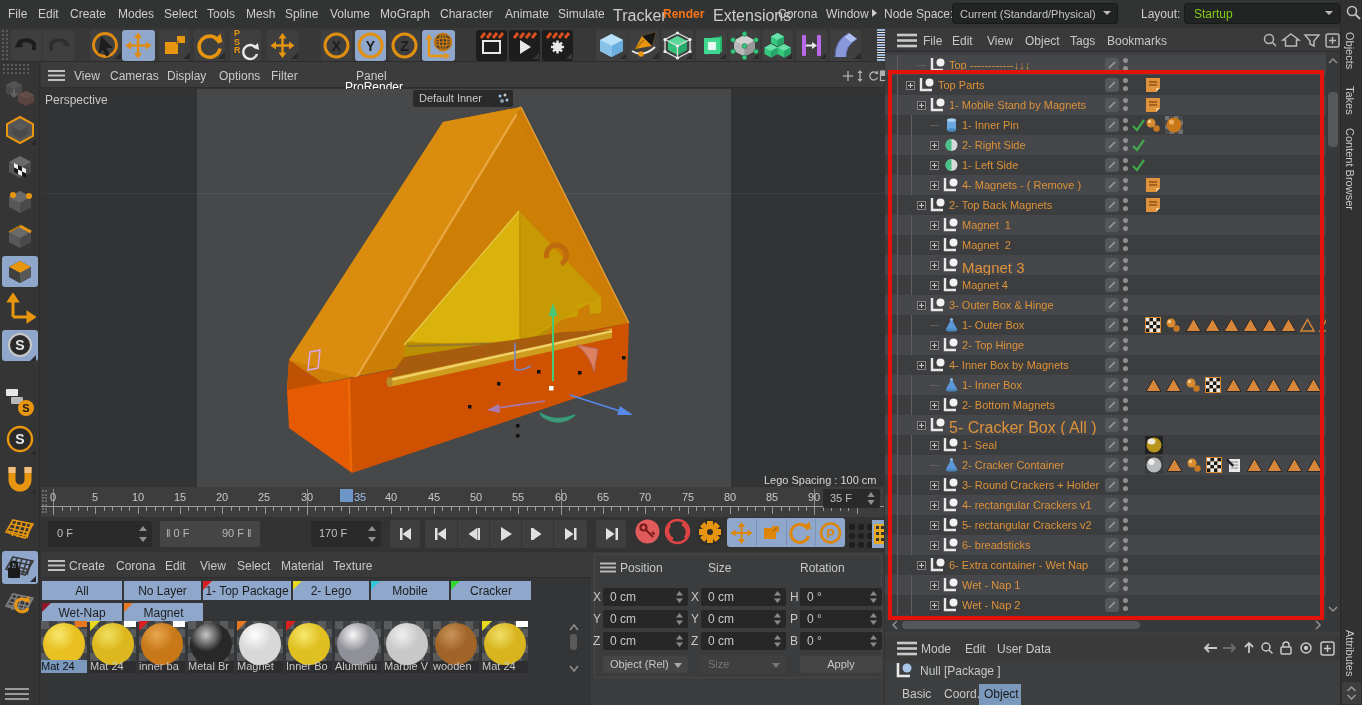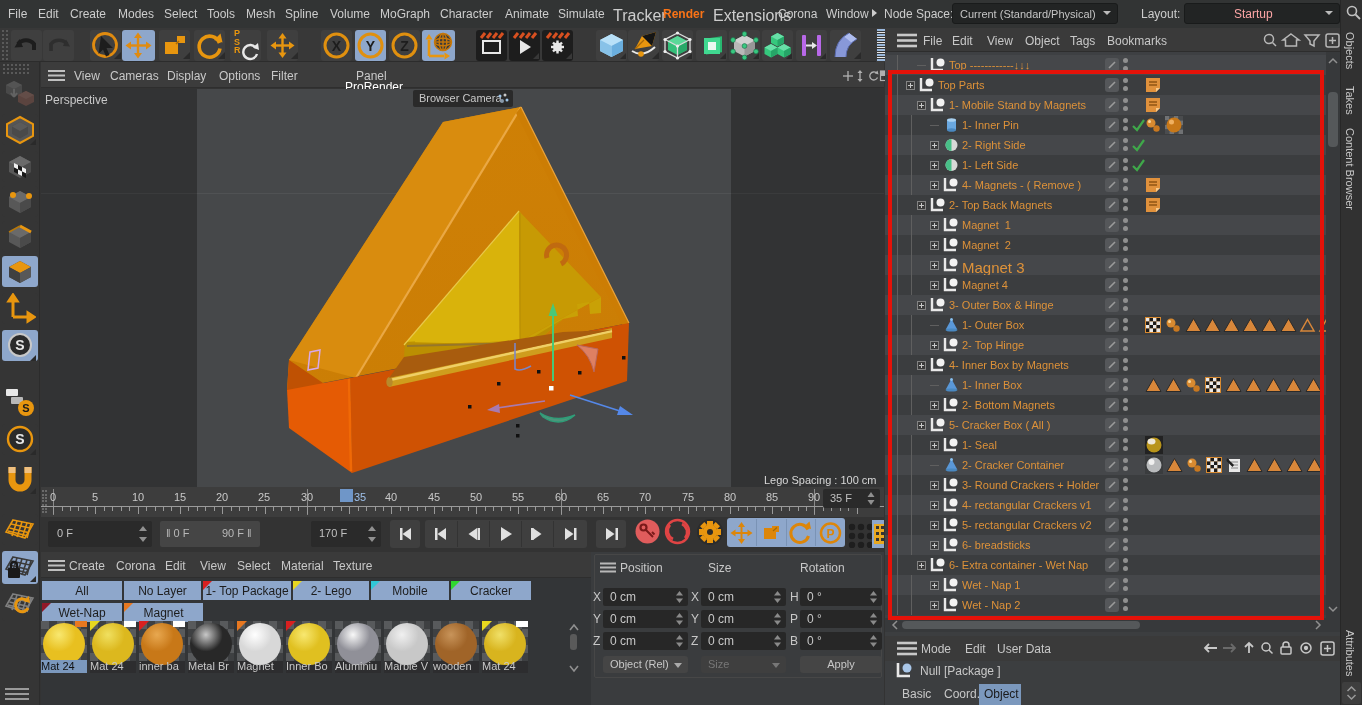--- a/index.html
+++ b/index.html
@@ -28,21 +28,21 @@
 <div class="abs txt" style="left:713px;top:7px;color:#cdcdcd;font-size:16px;">Extensions</div>
 <div class="abs txt" style="left:778px;top:7px;color:#cdcdcd;font-size:12px;">Corona</div>
 <div class="abs txt" style="left:826px;top:7px;color:#cdcdcd;font-size:12px;">Window</div>
 <div class="abs" style="left:872px;top:9px;width:0;height:0;border-left:5px solid #cdcdcd;border-top:4px solid transparent;border-bottom:4px solid transparent;"></div>
 <div class="abs txt" style="left:884px;top:7px;color:#cdcdcd;">Node Space:</div>
 <div class="abs" style="left:952px;top:3px;width:166px;height:21px;background:#222424;border:1px solid #191b1b;border-radius:3px;"></div>
 <div class="abs txt" style="left:960px;top:8px;color:#c4c4c4;font-size:11px;">Current (Standard/Physical)</div>
 <div class="abs" style="left:1103px;top:11px;width:0;height:0;border-top:4px solid #bbb;border-left:4px solid transparent;border-right:4px solid transparent;"></div>
 <div class="abs txt" style="left:1141px;top:7px;color:#cdcdcd;">Layout:</div>
 <div class="abs" style="left:1184px;top:3px;width:156px;height:21px;background:#222424;border:1px solid #191b1b;border-radius:3px;"></div>
-<div class="abs txt" style="left:1194px;top:7px;color:#fca5a5;margin-left:40px;">Startup</div>
+<div class="abs txt" style="left:1194px;top:7px;color:#84cc16;">Startup</div>
 <div class="abs" style="left:1325px;top:11px;width:0;height:0;border-top:4px solid #bbb;border-left:4px solid transparent;border-right:4px solid transparent;"></div>
 <div class="abs" style="left:0;top:28px;width:1362px;height:34px;background:#383838;border-bottom:1px solid #2c2c2c;"></div>
 <div class="abs" style="left:2px;top:30px;width:2px;height:2px;background:#5a5a5a;"></div>
 <div class="abs" style="left:6px;top:30px;width:2px;height:2px;background:#5a5a5a;"></div>
 <div class="abs" style="left:2px;top:34px;width:2px;height:2px;background:#5a5a5a;"></div>
 <div class="abs" style="left:6px;top:34px;width:2px;height:2px;background:#5a5a5a;"></div>
 <div class="abs" style="left:2px;top:38px;width:2px;height:2px;background:#5a5a5a;"></div>
 <div class="abs" style="left:6px;top:38px;width:2px;height:2px;background:#5a5a5a;"></div>
 <div class="abs" style="left:2px;top:42px;width:2px;height:2px;background:#5a5a5a;"></div>
 <div class="abs" style="left:6px;top:42px;width:2px;height:2px;background:#5a5a5a;"></div>
@@ -514,21 +514,21 @@
     <rect x="427" y="316" width="3.5" height="3.5" fill="#111"></rect>
     <rect x="456" y="293" width="3.5" height="3.5" fill="#111"></rect>
     <rect x="475" y="335" width="3.5" height="3.5" fill="#111"></rect>
     <rect x="475" y="345" width="3.5" height="3.5" fill="#111"></rect>
     <rect x="537" y="282" width="3.5" height="3.5" fill="#111"></rect>
     <rect x="581" y="267" width="3.5" height="3.5" fill="#111"></rect>
     <rect x="496" y="281" width="3.5" height="3.5" fill="#111"></rect>
   </svg>
 <div class="abs txt" style="left:45px;top:93px;color:#c8c8c8;font-size:12px;">Perspective</div>
 <div class="abs" style="left:413px;top:90px;width:100px;height:17px;background:#2a2a2a;border-radius:2px;"></div>
-<div class="abs txt" style="left:419px;top:92px;color:#c8c8c8;font-size:11px;">Browser Camera</div>
+<div class="abs txt" style="left:419px;top:92px;color:#c8c8c8;font-size:11px;">Default Inner</div>
 <svg class="abs" style="left:497px;top:93px" width="14" height="12">
     <circle cx="3" cy="3" r="1.5" fill="#9ec4e8"></circle>
     <circle cx="8" cy="2" r="1.5" fill="#c8c8c8"></circle>
     <circle cx="5" cy="8" r="2" fill="#8899aa"></circle>
     <circle cx="10" cy="7" r="1.5" fill="#9ec4e8"></circle>
   </svg>
 <div class="abs txt" style="left:764px;top:474px;color:#d8d8d8;font-size:11px;">Lego Spacing : 100 cm</div>
 <div class="abs" style="left:41px;top:487px;width:843px;height:30px;background:#3d3d3d;"></div>
 <div class="abs" style="left:53px;top:489px;width:1px;height:26px;background:#8a8a8a;"></div>
 <div class="abs txt" style="left:41px;top:491px;width:24px;text-align:center;color:#c8c8c8;font-size:11px;">0</div>
@@ -1991,21 +1991,21 @@
 <div class="abs" style="left:1123px;top:406px;width:5px;height:5px;border-radius:50%;background:#909090;"></div>
 <div class="abs" style="left:885px;top:415px;width:441px;height:20px;background:#45474a;"></div>
 <div class="abs" style="left:897px;top:415px;width:1px;height:20px;background:#5f5f5f;"></div>
 <div class="abs" style="left:917px;top:420.5px;width:9px;height:9px;background:#3a3a3a;border:1px solid #848484;"></div>
 <div class="abs" style="left:919px;top:424.5px;width:5px;height:1px;background:#c8c8c8;"></div>
 <div class="abs" style="left:921px;top:422.5px;width:1px;height:5px;background:#c8c8c8;"></div>
 <svg class="abs" style="left:930px;top:417px" width="17" height="16">
     <path d="M2 1 V13 H13" stroke="#e8e8e8" stroke-width="2.4" fill="none"></path>
     <circle cx="10.5" cy="5.5" r="4" fill="#f2f2f2"></circle>
   </svg>
-<div class="abs txt" style="left:949px;top:419px;color:#de9239;font-size:11px;">5- Cracker Box ( All )</div>
+<div class="abs txt" style="left:949px;top:419px;color:#de9239;font-size:16px;">5- Cracker Box ( All )</div>
 <div class="abs" style="left:1105px;top:418px;width:14px;height:14px;background:#55575a;border-radius:3px;"></div>
 <svg class="abs" style="left:1105px;top:418px" width="14" height="14">
     <line x1="4" y1="10" x2="10" y2="4" stroke="#9a9a9a" stroke-width="1.6"></line>
   </svg>
 <div class="abs" style="left:1123px;top:418px;width:5px;height:5px;border-radius:50%;background:#909090;"></div>
 <div class="abs" style="left:1123px;top:426px;width:5px;height:5px;border-radius:50%;background:#909090;"></div>
 <div class="abs" style="left:885px;top:435px;width:441px;height:20px;background:#3b3d3f;"></div>
 <div class="abs" style="left:897px;top:435px;width:1px;height:20px;background:#5f5f5f;"></div>
 <div class="abs" style="left:911px;top:435px;width:1px;height:20px;background:#5f5f5f;"></div>
 <div class="abs" style="left:930px;top:440.5px;width:9px;height:9px;background:#3a3a3a;border:1px solid #848484;"></div>

